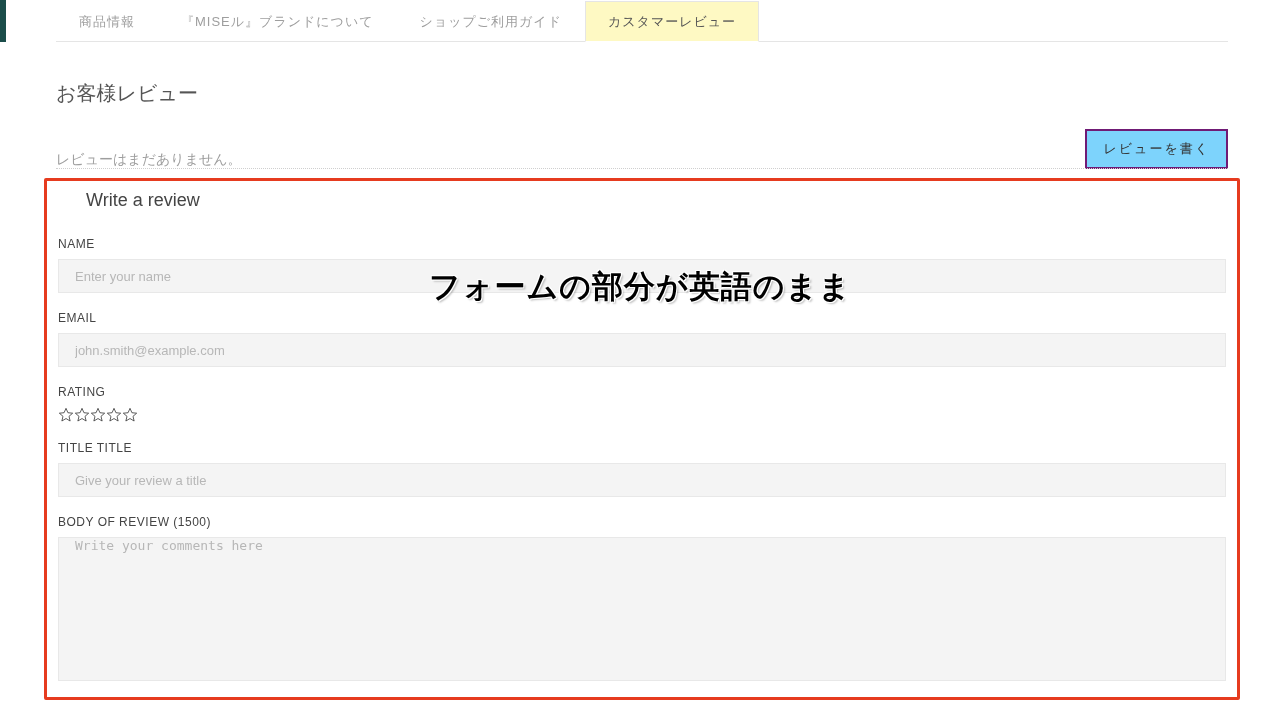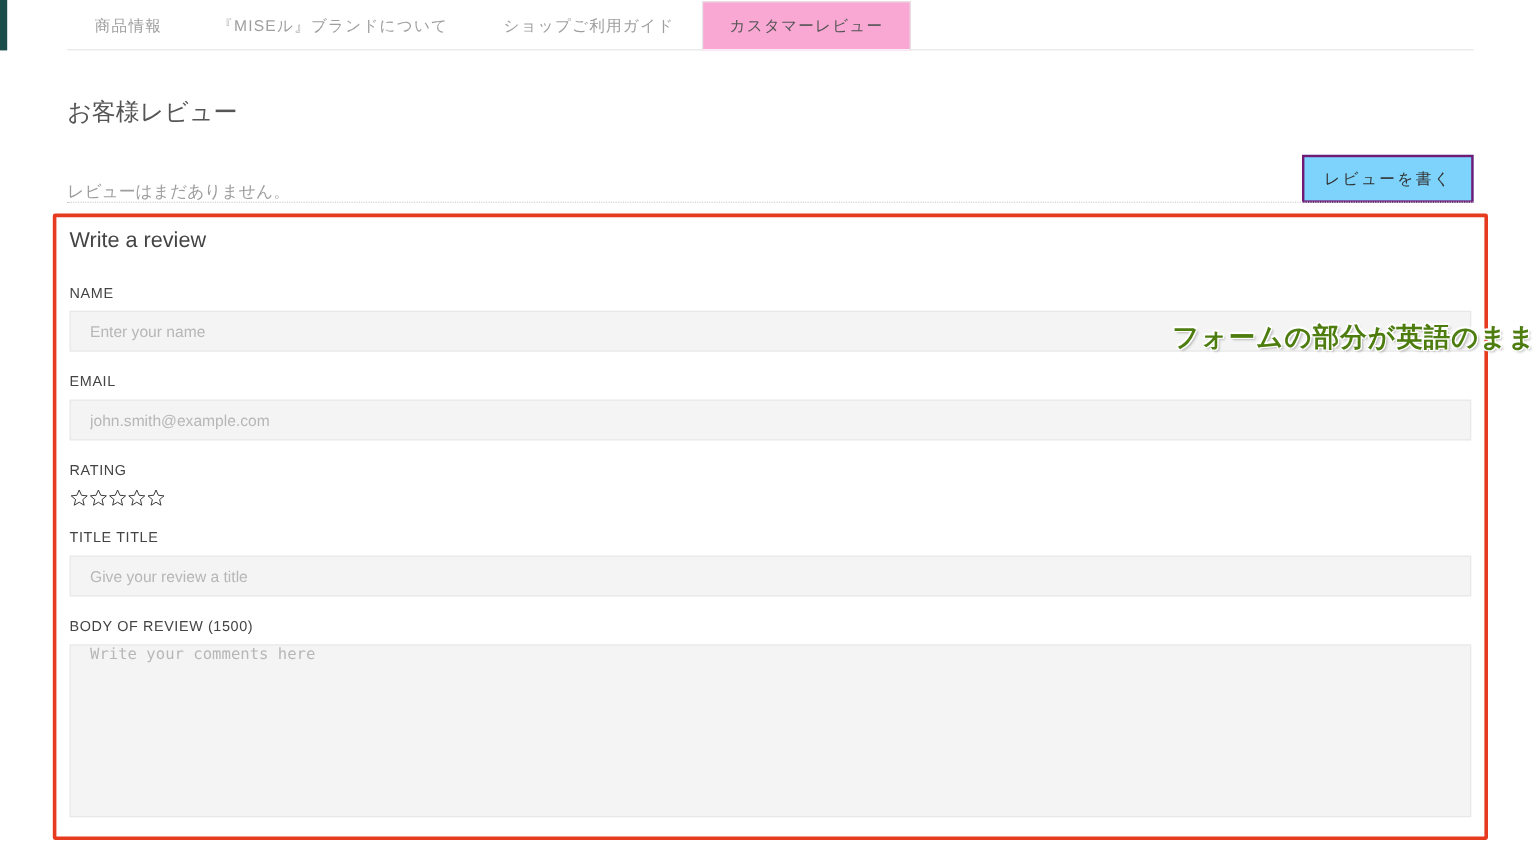--- a/index.html
+++ b/index.html
@@ -39,21 +39,21 @@
     align-items: center;
     color: #9e9e9e;
     cursor: pointer;
     border: 1px solid transparent;
     border-bottom: none;
     position: relative;
     top: 1px;
   }
   .tab.active {
     color: #555;
-    background: #f9a8d4;
+    background: #fef9c3;
     border-color: #e5e5e5;
     border-bottom: 1px solid #fff;
   }
   
   .review-hdr {
     margin-top: 38px;
   }
   .review-title {
     font-size: 20px;
     font-weight: 400;
@@ -87,24 +87,24 @@
     bottom: 20px;
     border: 3px solid #e63b1f;
     border-radius: 2px;
     pointer-events: none;
     z-index: 50;
   }
   .overlay-text {
     position: absolute;
     top: 266px;
     left: 0; right: 0;
-    text-align: right;
-    font-size: 22px;
+    text-align: center;
+    font-size: 31px;
     font-weight: 700;
-    color: #4d7c0f;
+    color: #000000;
     text-shadow: 1px 1px 0 #fff, -1px 1px 0 #fff, 1px -1px 0 #fff, -1px -1px 0 #fff, 2px 2px 2px rgba(0,0,0,0.25);
     z-index: 60;
     pointer-events: none;
     letter-spacing: 1px;
   }
   
   .form-wrap {
     position: absolute;
     left: 58px;
     right: 54px;
@@ -116,20 +116,21 @@
     margin-bottom: 8px;
     position: absolute;
     left: 56px; right: 52px;
     top: 168px;
   }
   .form-title {
     font-size: 18px;
     font-weight: 400;
     color: #444;
     margin-bottom: 26px;
+    margin-left: 28px;
   }
   .field-label {
     font-size: 12px;
     letter-spacing: 0.5px;
     color: #444;
     margin-bottom: 8px;
     margin-top: 18px;
   }
   .field-label:first-of-type { margin-top: 0; }
   .text-input {

